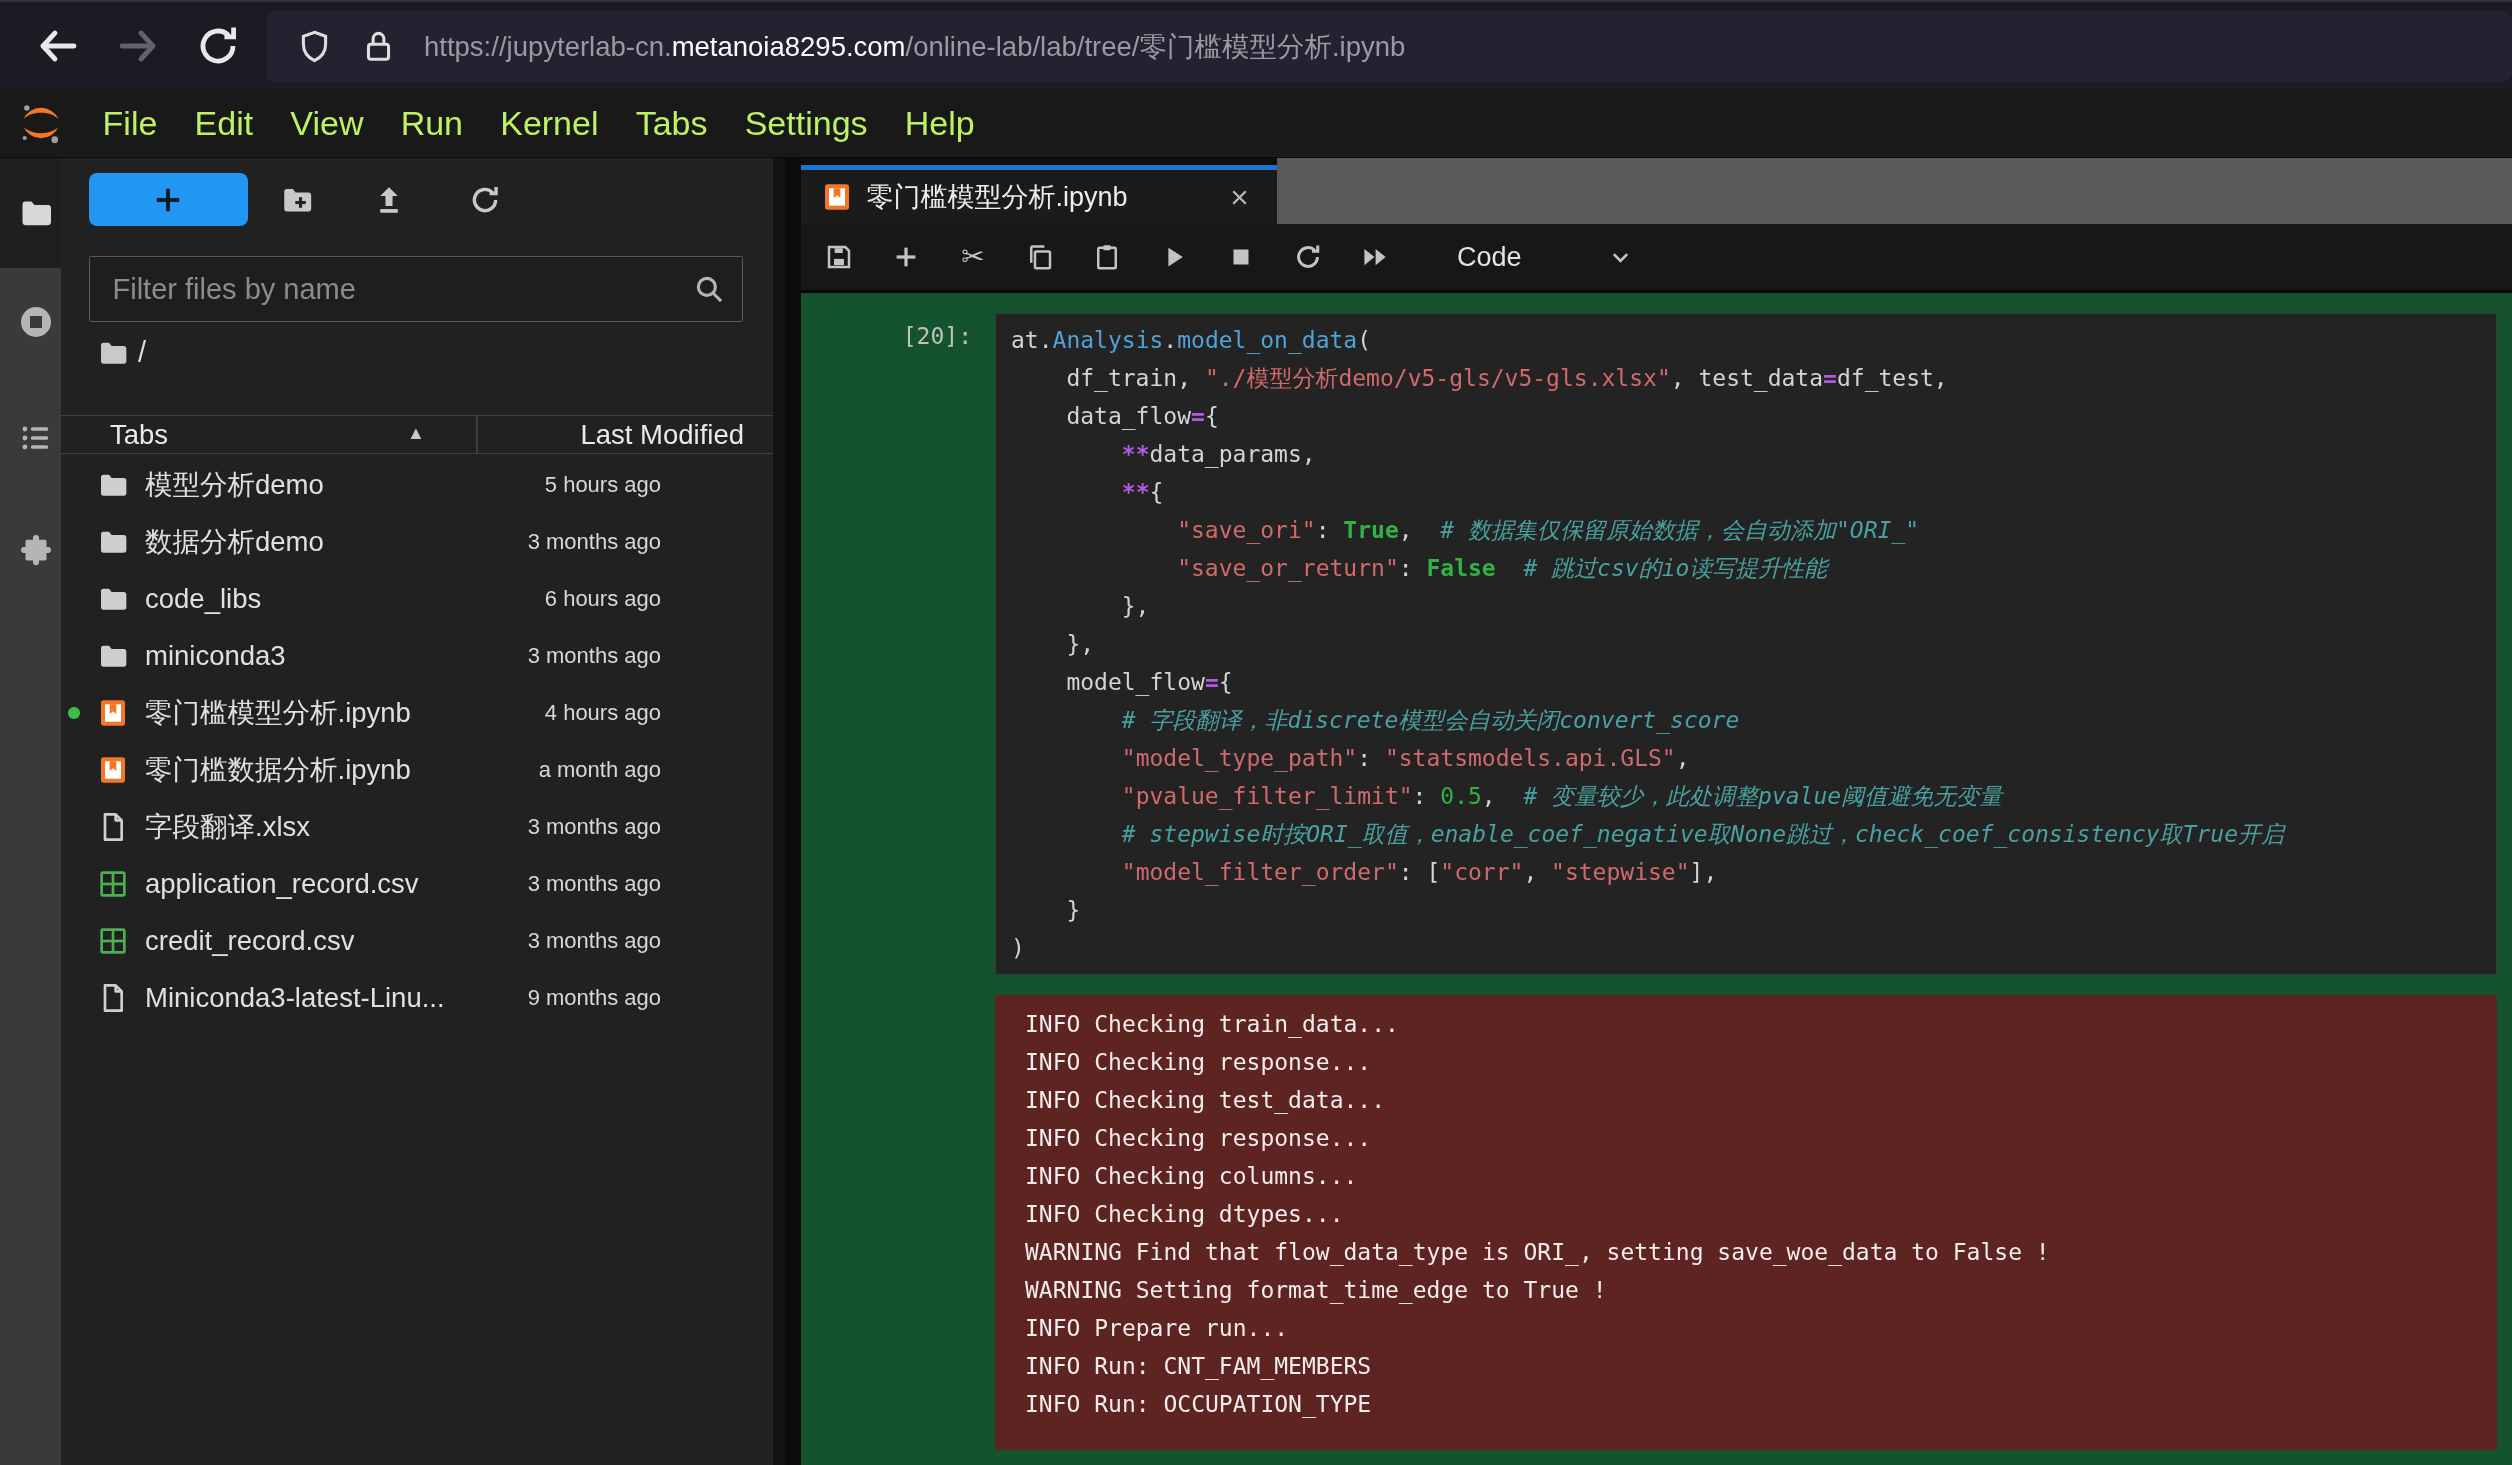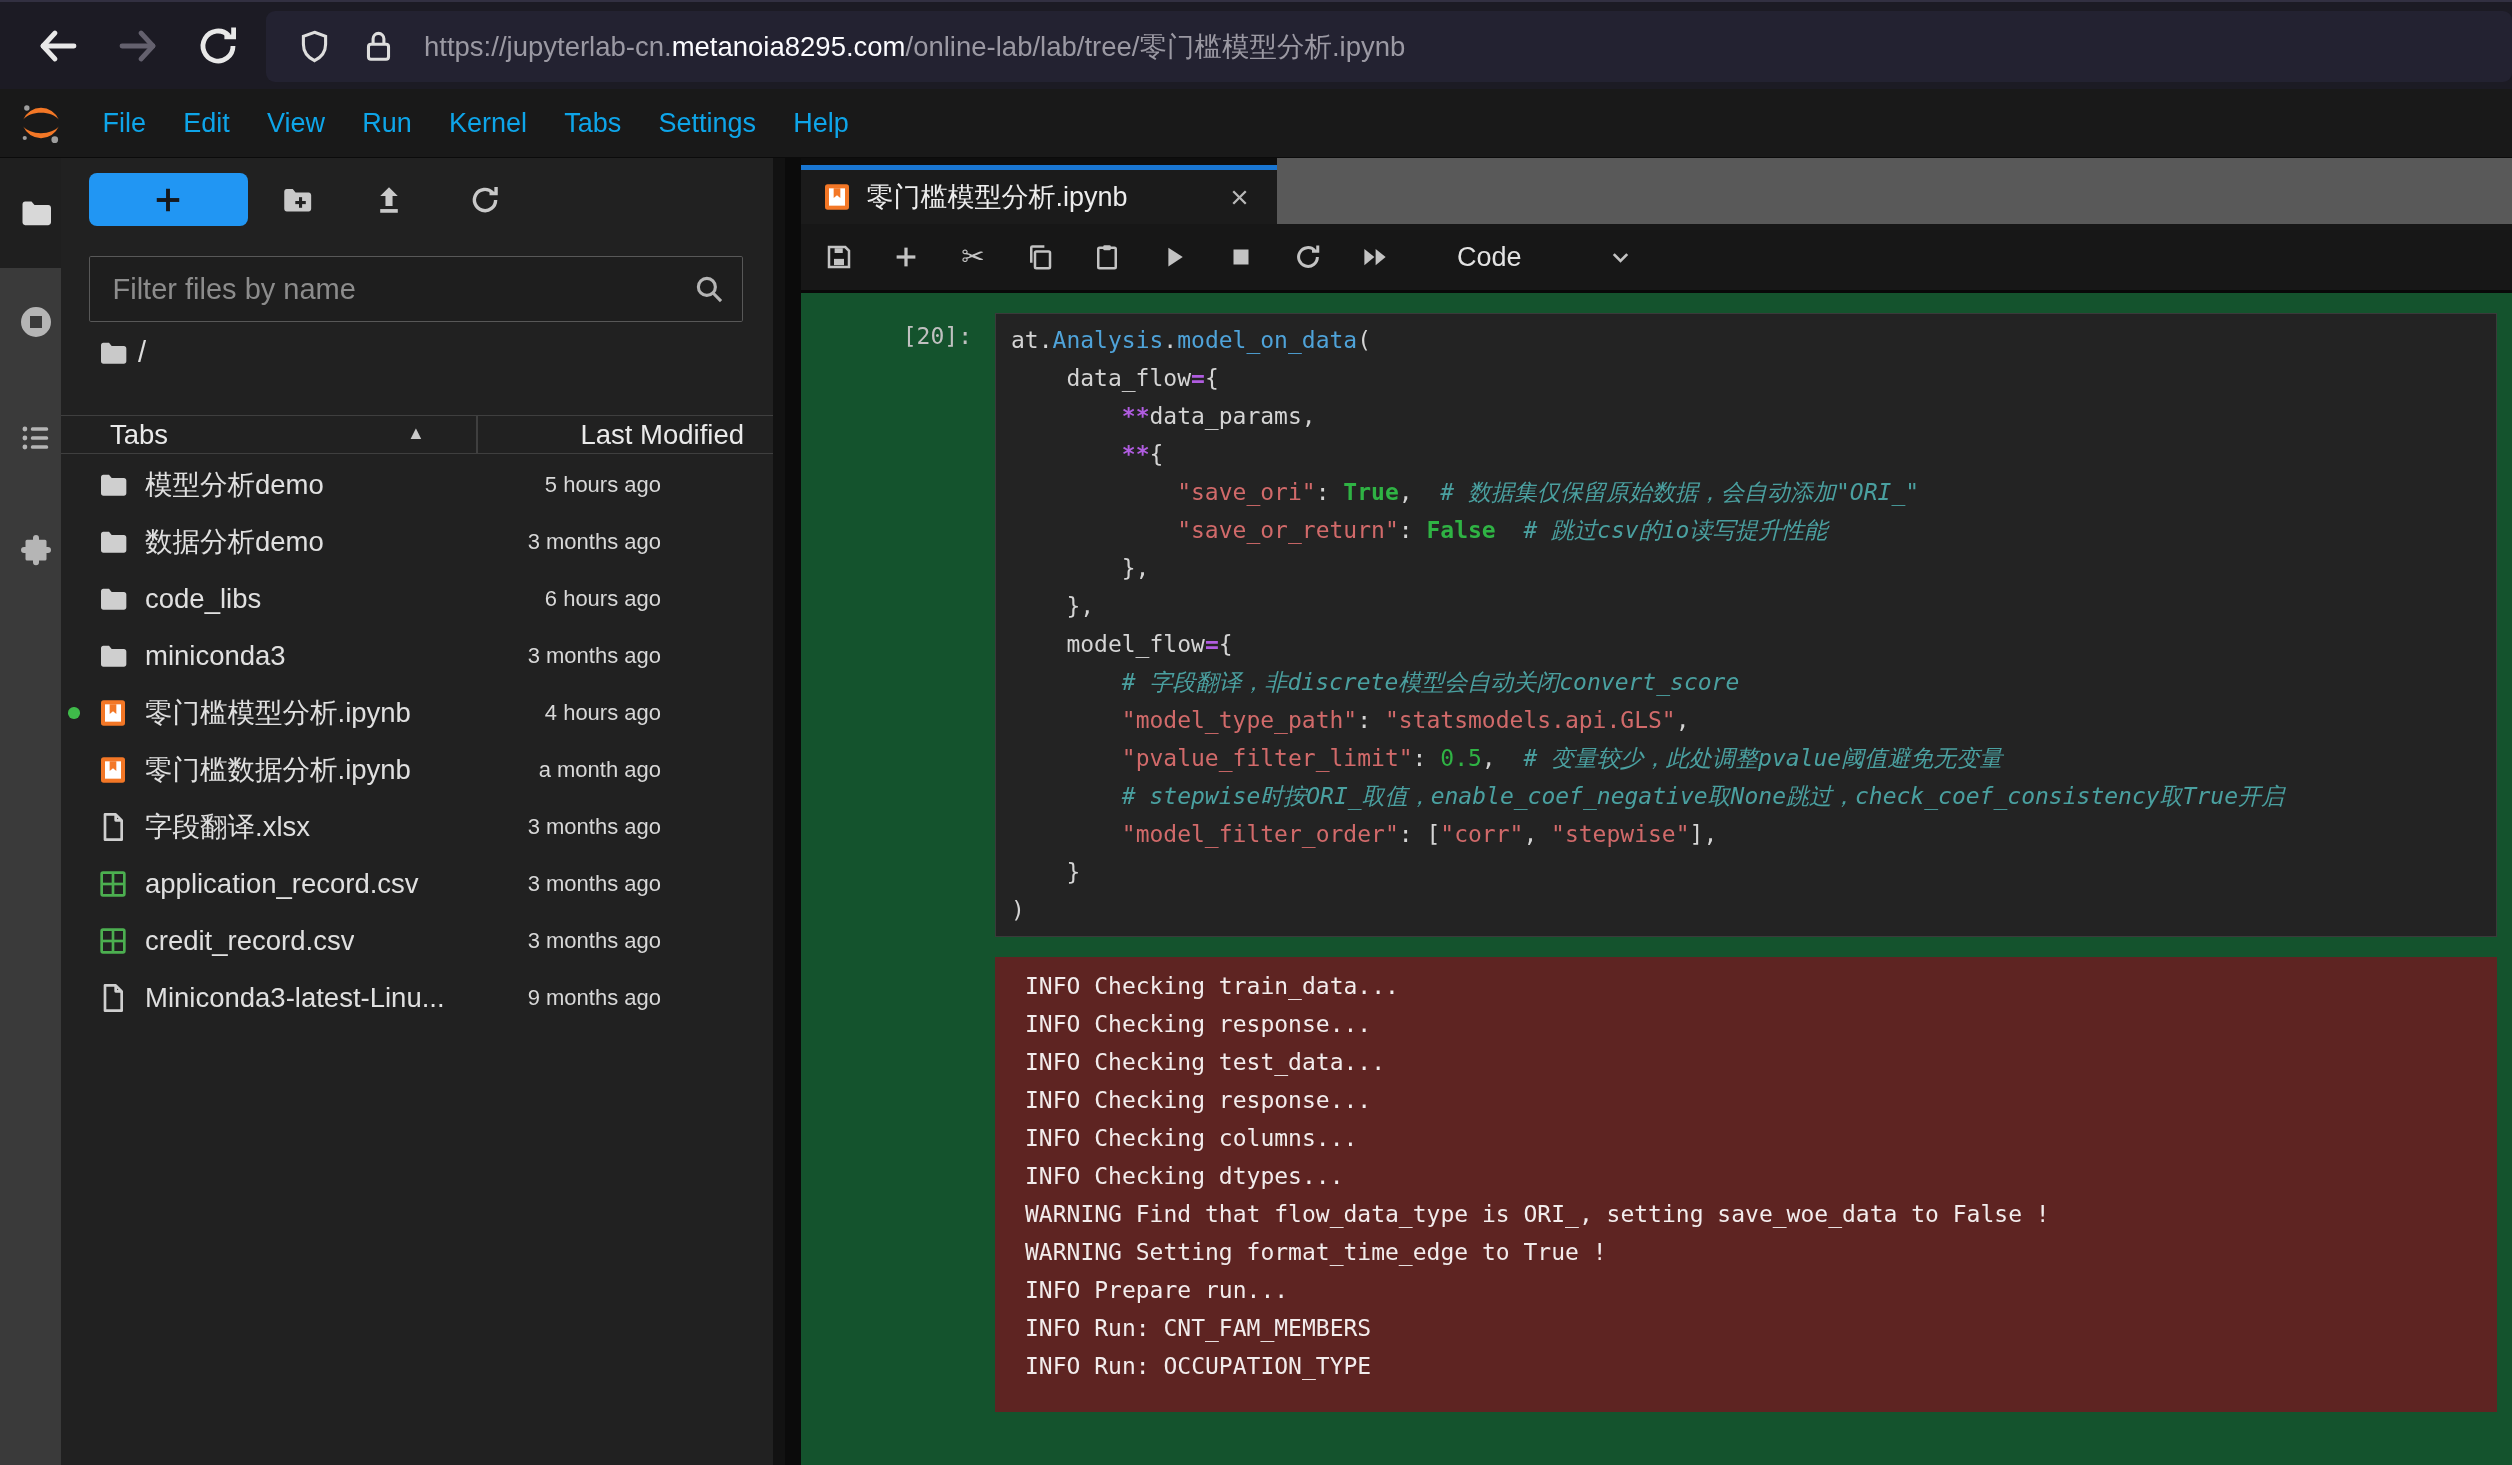--- a/index.html
+++ b/index.html
@@ -18,21 +18,21 @@
   .url-icon{width:37px;height:37px;color:#dededd;flex:0 0 auto;}
   .shield{margin-left:30px;}
   .lock{margin-left:27px;}
   .url-text{margin-left:27px;font-size:27.5px;color:#9b99a3;white-space:nowrap;}
   .url-domain{color:#fbfbfe;}
   
   .menubar{position:absolute;left:0;top:89px;width:2512px;height:69px;background:#191919;
            border-bottom:1.8px solid #0b0b0b;box-sizing:border-box;display:flex;align-items:center;}
   .jl-logo{width:50px;height:50px;margin-left:16px;flex:0 0 auto;}
   .menu-items{display:flex;margin-left:18px;}
-  .menu-item{padding:0 18.6px;font-size:27px;color:#0ea5e9;cursor:default;}
+  .menu-item{padding:0 18.6px;font-size:34px;color:#bef264;cursor:default;}
   
   .rail{position:absolute;left:0;top:158px;width:71px;height:1308px;background:#3a3a3a;
         border-right:1.8px solid #4d4d4d;box-sizing:content-box;}
   .rail-active-bg{position:absolute;left:0;top:0;width:71px;height:110px;background:#1f1f1f;}
   .rail-btn{position:absolute;left:18px;width:36px;height:36px;color:#b5b5b5;}
   .rail-btn.active{color:#d8d8d8;}
   
   .file-panel{position:absolute;left:61px;top:158px;width:712px;height:1308px;background:#212121;}
   .new-btn{position:absolute;left:27.5px;top:15px;width:159px;height:53px;background:#2196f3;
            border-radius:8px;display:flex;align-items:center;justify-content:center;}
@@ -455,20 +455,21 @@
             <path d="M6 9l6 6 6-6" stroke="currentColor" stroke-width="2.4"></path>
           </svg>
         </span>
     </div>
 
     <div class="nbcontent">
       <div class="cellrow">
         <div class="prompt">[20]:</div>
         <div class="editor">
             <div class="code-line"><span class="tk-p">at.</span><span class="tk-f">Analysis</span><span class="tk-p">.</span><span class="tk-f">model_on_data</span><span class="tk-p">(</span></div>
+            <div class="code-line"><span class="tk-p">    df_train, </span><span class="tk-s">"./模型分析demo/v5-gls/v5-gls.xlsx"</span><span class="tk-p">, test_data</span><span class="tk-o">=</span><span class="tk-p">df_test,</span></div>
             <div class="code-line"><span class="tk-p">    data_flow</span><span class="tk-o">=</span><span class="tk-p">{</span></div>
             <div class="code-line"><span class="tk-p">        </span><span class="tk-o">**</span><span class="tk-p">data_params,</span></div>
             <div class="code-line"><span class="tk-p">        </span><span class="tk-o">**</span><span class="tk-p">{</span></div>
             <div class="code-line"><span class="tk-p">            </span><span class="tk-s">"save_ori"</span><span class="tk-p">: </span><span class="tk-k">True</span><span class="tk-p">,  </span><span class="tk-c"># 数据集仅保留原始数据，会自动添加"ORI_"</span></div>
             <div class="code-line"><span class="tk-p">            </span><span class="tk-s">"save_or_return"</span><span class="tk-p">: </span><span class="tk-k">False</span><span class="tk-p">  </span><span class="tk-c"># 跳过csv的io读写提升性能</span></div>
             <div class="code-line"><span class="tk-p">        },</span></div>
             <div class="code-line"><span class="tk-p">    },</span></div>
             <div class="code-line"><span class="tk-p">    model_flow</span><span class="tk-o">=</span><span class="tk-p">{</span></div>
             <div class="code-line"><span class="tk-p">        </span><span class="tk-c"># 字段翻译，非discrete模型会自动关闭convert_score</span></div>
             <div class="code-line"><span class="tk-p">        </span><span class="tk-s">"model_type_path"</span><span class="tk-p">: </span><span class="tk-s">"statsmodels.api.GLS"</span><span class="tk-p">,</span></div>

